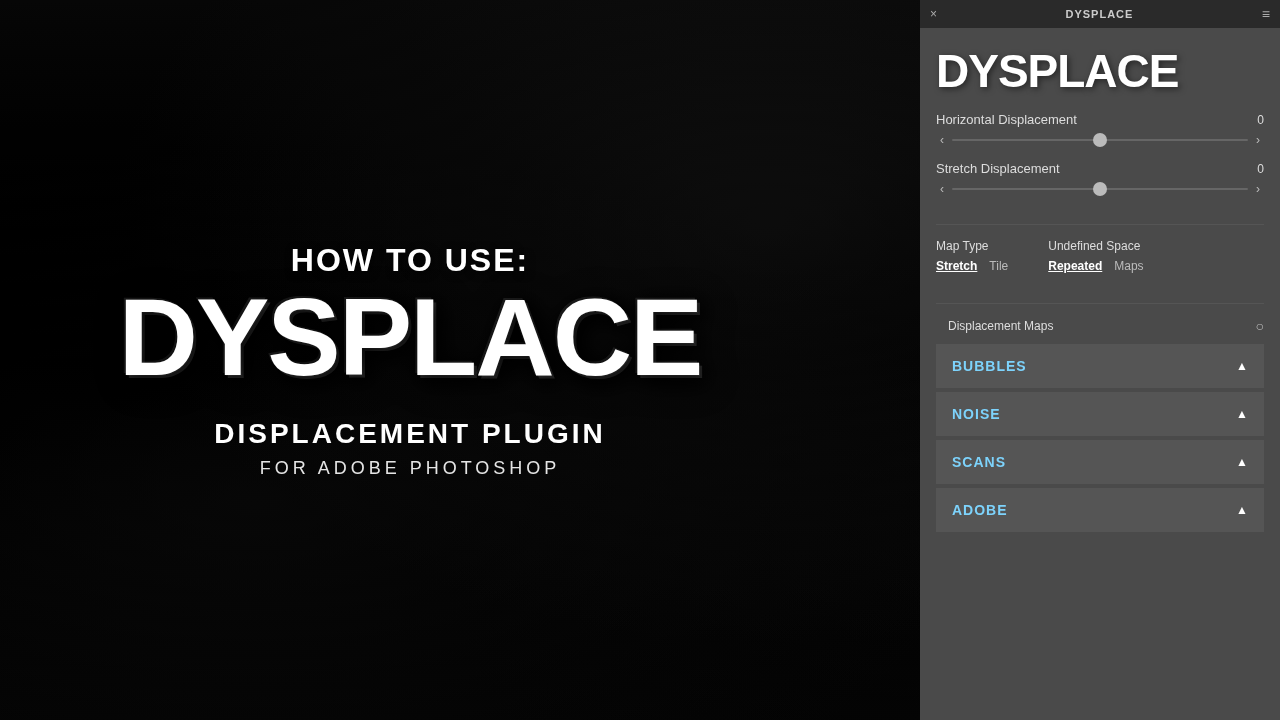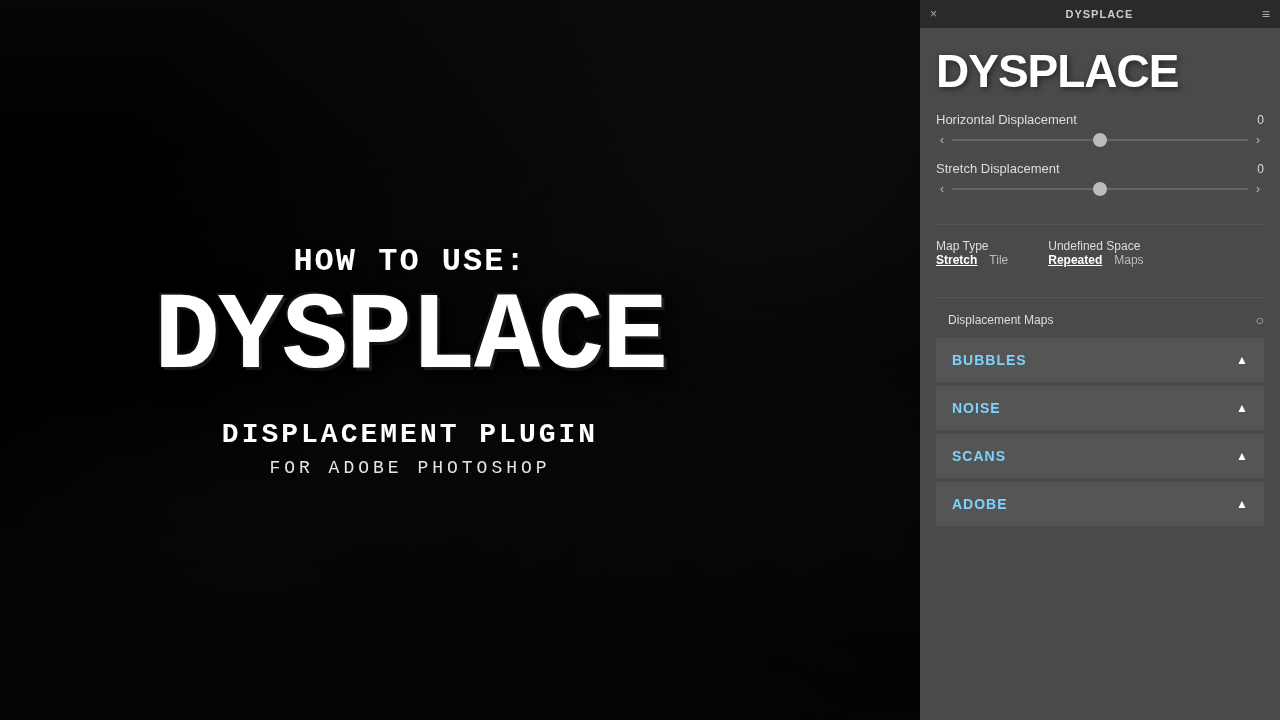--- a/index.html
+++ b/index.html
@@ -53,21 +53,20 @@
       left: 0;
       top: 0;
       width: 820px;
       height: 720px;
       z-index: 2;
       display: flex;
       flex-direction: column;
       align-items: center;
       justify-content: center;
       gap: 8px;
-      font-family: Liberation Mono, monospace;
     }
 
     .how-to-use {
       color: #fff;
       font-size: 32px;
       font-weight: 800;
       letter-spacing: 2px;
       text-shadow: 2px 2px 8px rgba(0,0,0,0.8);
     }
 
@@ -243,20 +242,21 @@
     }
 
     .map-type-row {
       display: flex;
       gap: 40px;
     }
 
     .map-type-col {
       display: flex;
       flex-direction: column;
+      gap: 6px;
     }
 
     .map-type-col-label {
       color: #ddd;
       font-size: 12px;
     }
 
     .map-type-options {
       display: flex;
       gap: 12px;

